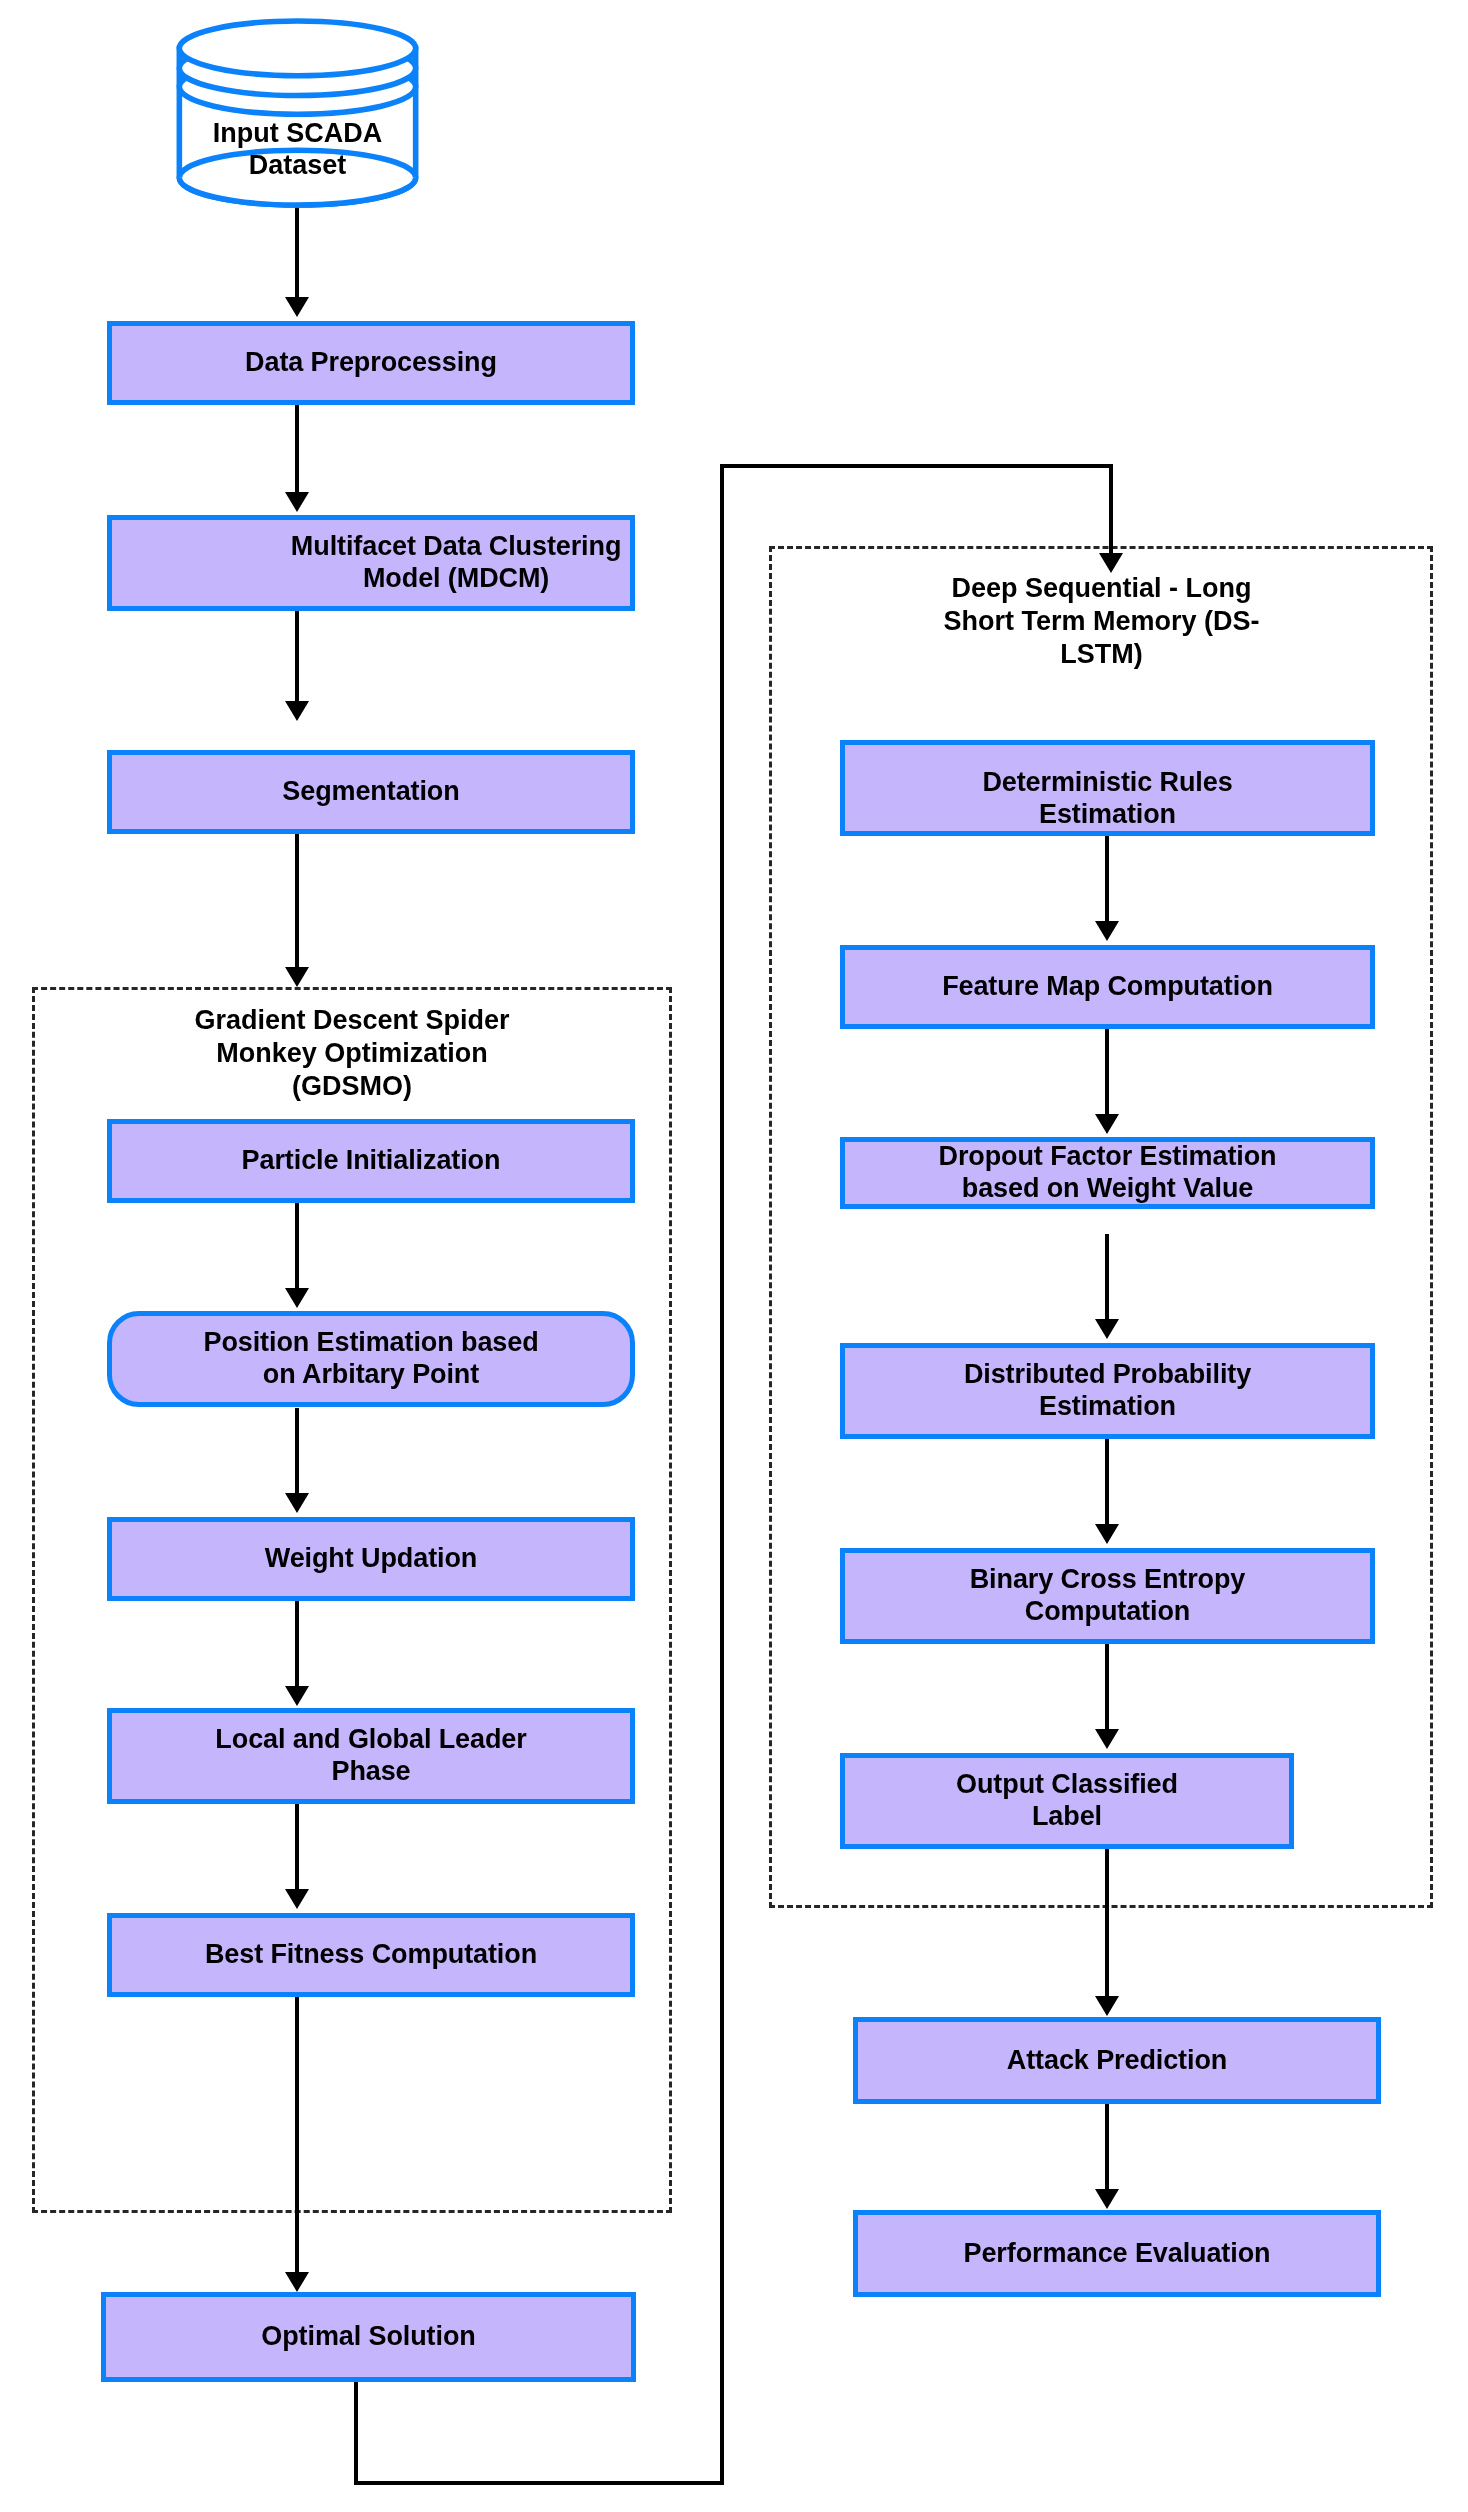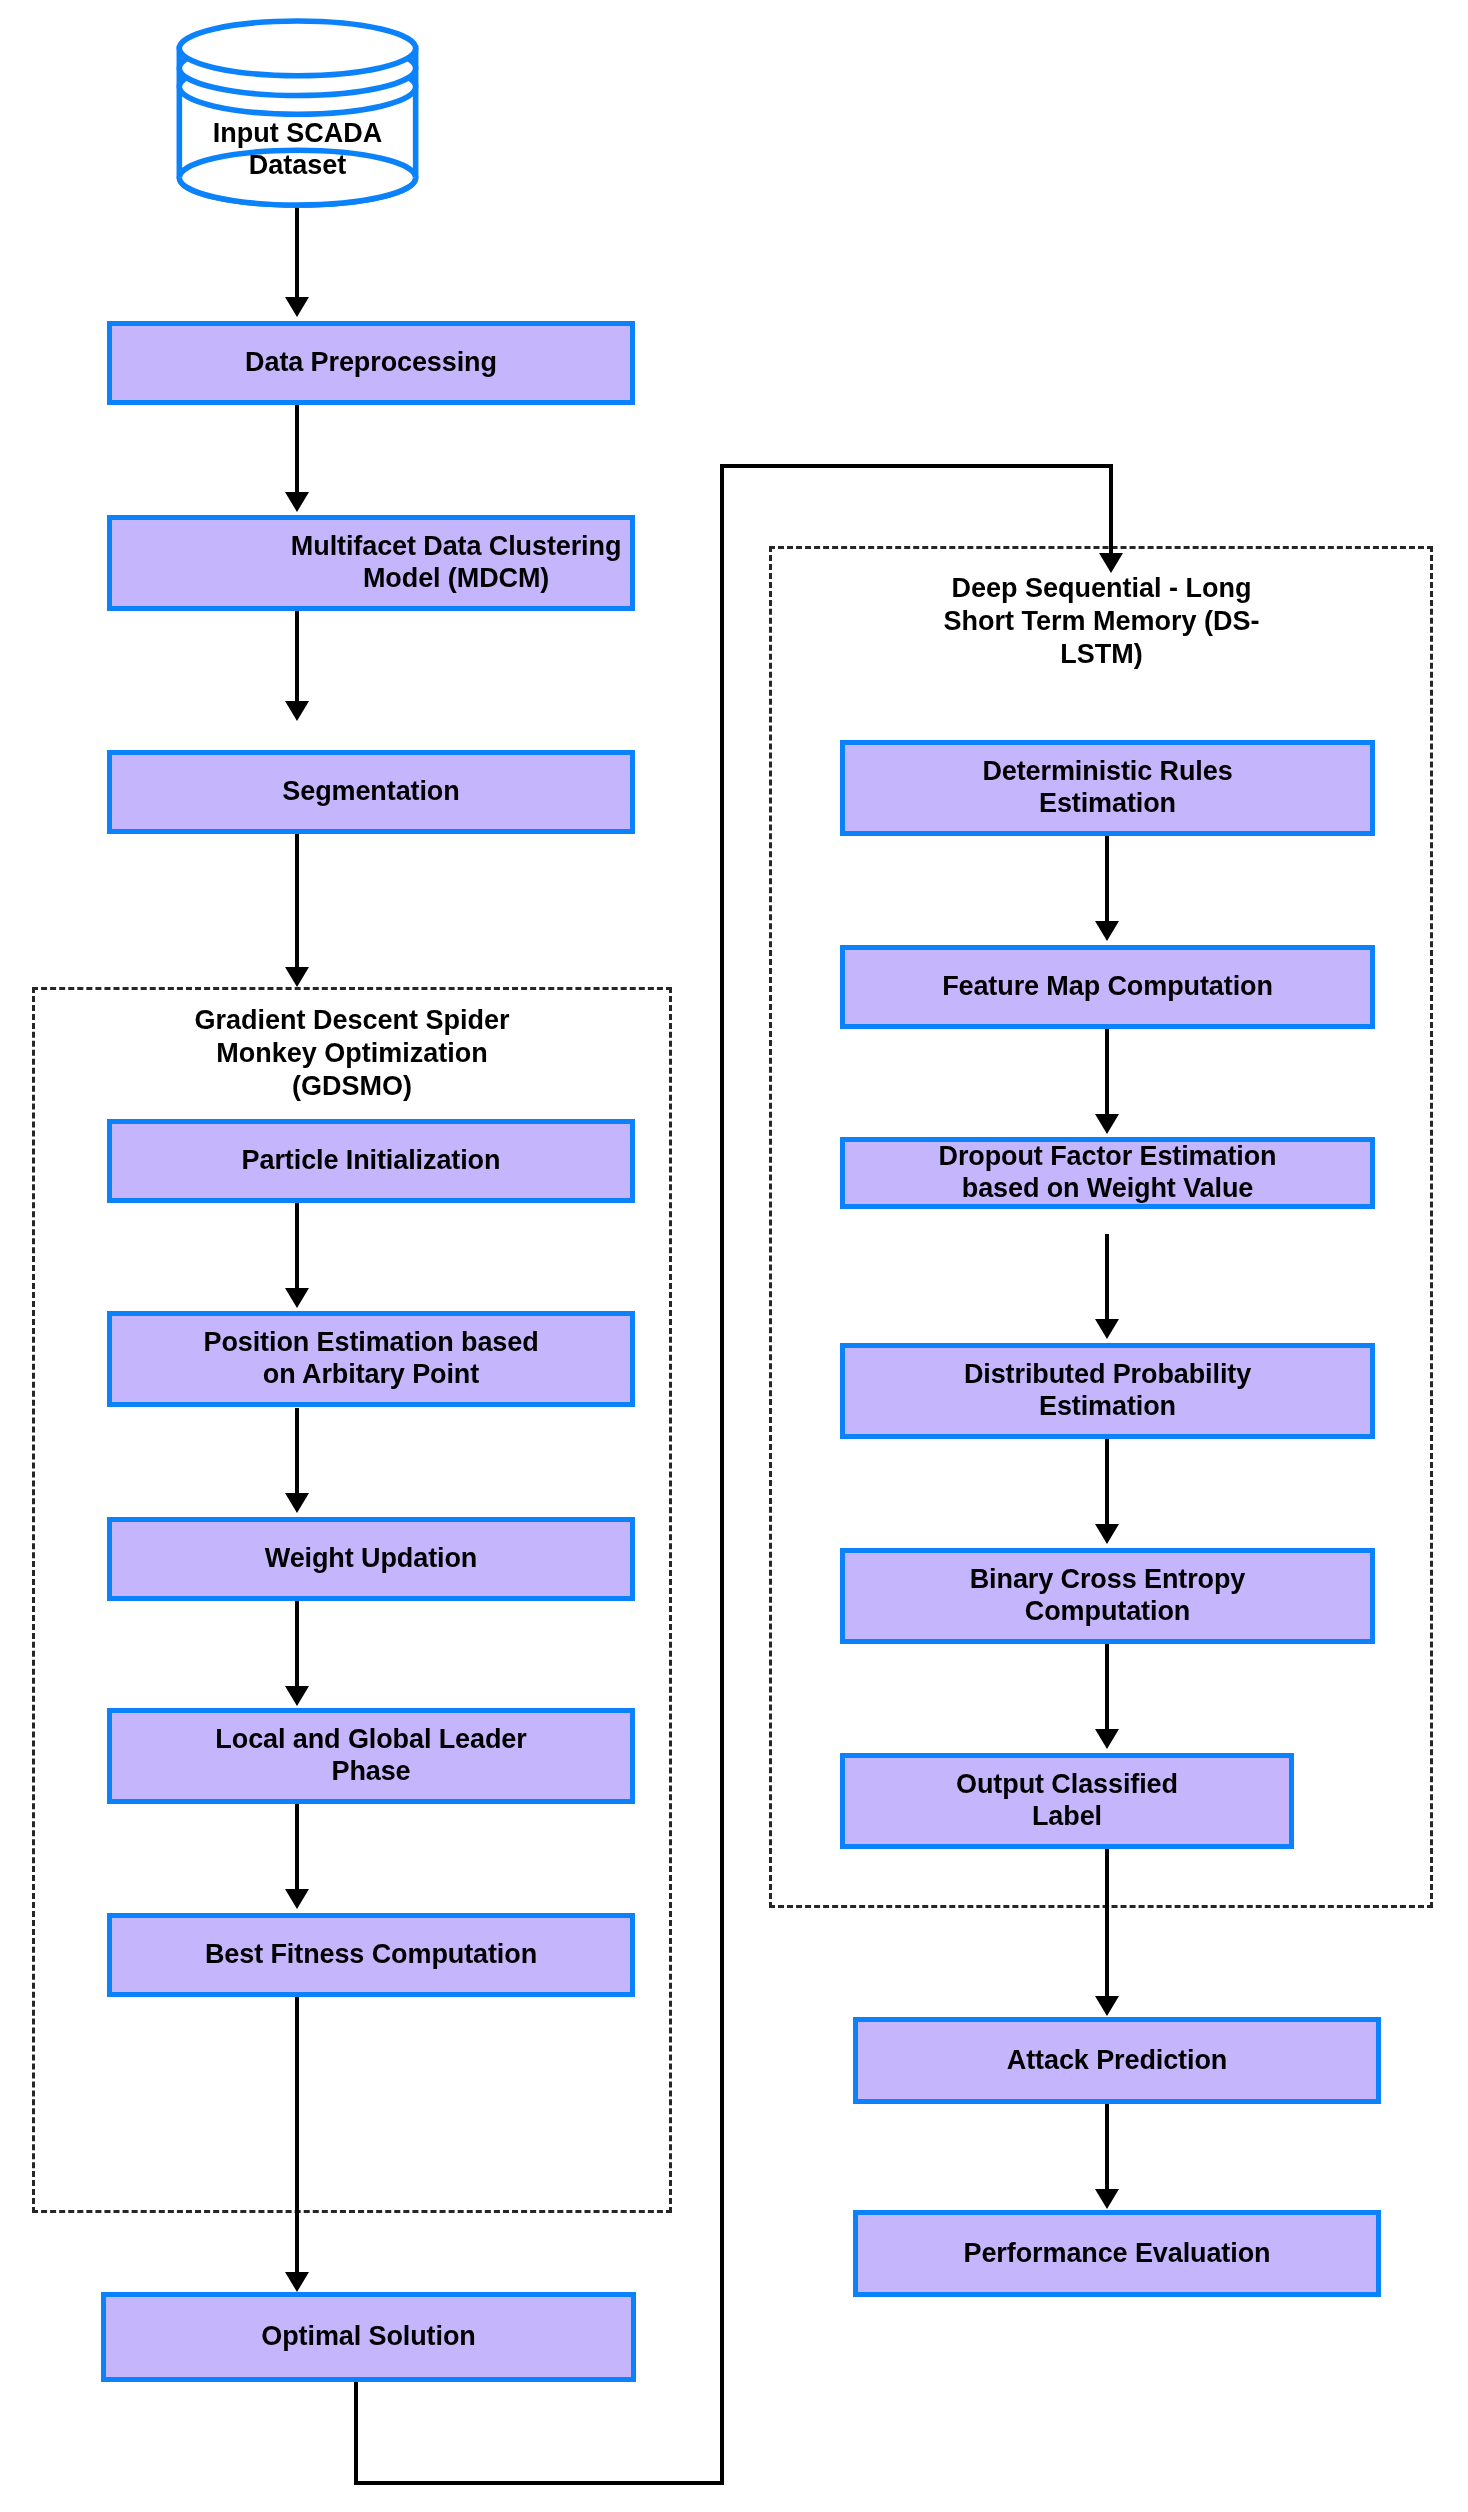--- a/index.html
+++ b/index.html
@@ -147,21 +147,21 @@
     <span>(GDSMO)</span>
   </div>
 
   <div class="pbox" style="left:107px; top:1119px; width:528px; height:84px;">
     <div class="lbl">Particle Initialization</div>
   </div>
 
   <div class="vline" style="left:295px; top:1203px; height:90px;"></div>
   <div class="arrowhead" style="left:285px; top:1288px;"></div>
 
-  <div class="pbox" style="left:107px; top:1311px; width:528px; height:96px;">
+  <div class="pbox" style="left:107px; top:1311px; width:528px; height:96px;border-radius:32px;">
     <div class="lbl">
       <span>Position Estimation based</span><br>
       <span>on Arbitary Point</span>
     </div>
   </div>
 
   <div class="vline" style="left:295px; top:1408px; height:90px;"></div>
   <div class="arrowhead" style="left:285px; top:1493px;"></div>
 
   <div class="pbox" style="left:107px; top:1517px; width:528px; height:84px;">
@@ -199,21 +199,21 @@
   <div class="vline" style="left:1109px; top:464px; height:94px;"></div>
   <div class="arrowhead" style="left:1099px; top:553px;"></div>
 
   <div class="group" style="left:769px; top:546px; width:664px; height:1362px;"></div>
   <div class="group-title" style="left:776px; top:572px; width:651px;">
     <span>Deep Sequential - Long</span><br>
     <span>Short Term Memory (DS-</span><br>
     <span>LSTM)</span>
   </div>
 
-  <div class="pbox" style="left:840px; top:740px; width:535px; height:96px;">
+  <div class="pbox" style="left:840px; top:740px; width:535px; height:96px;align-items:flex-end;">
     <div class="lbl">
       <span>Deterministic Rules</span><br>
       <span>Estimation</span>
     </div>
   </div>
 
   <div class="vline" style="left:1105px; top:836px; height:90px;"></div>
   <div class="arrowhead" style="left:1095px; top:921px;"></div>
 
   <div class="pbox" style="left:840px; top:945px; width:535px; height:84px;">

